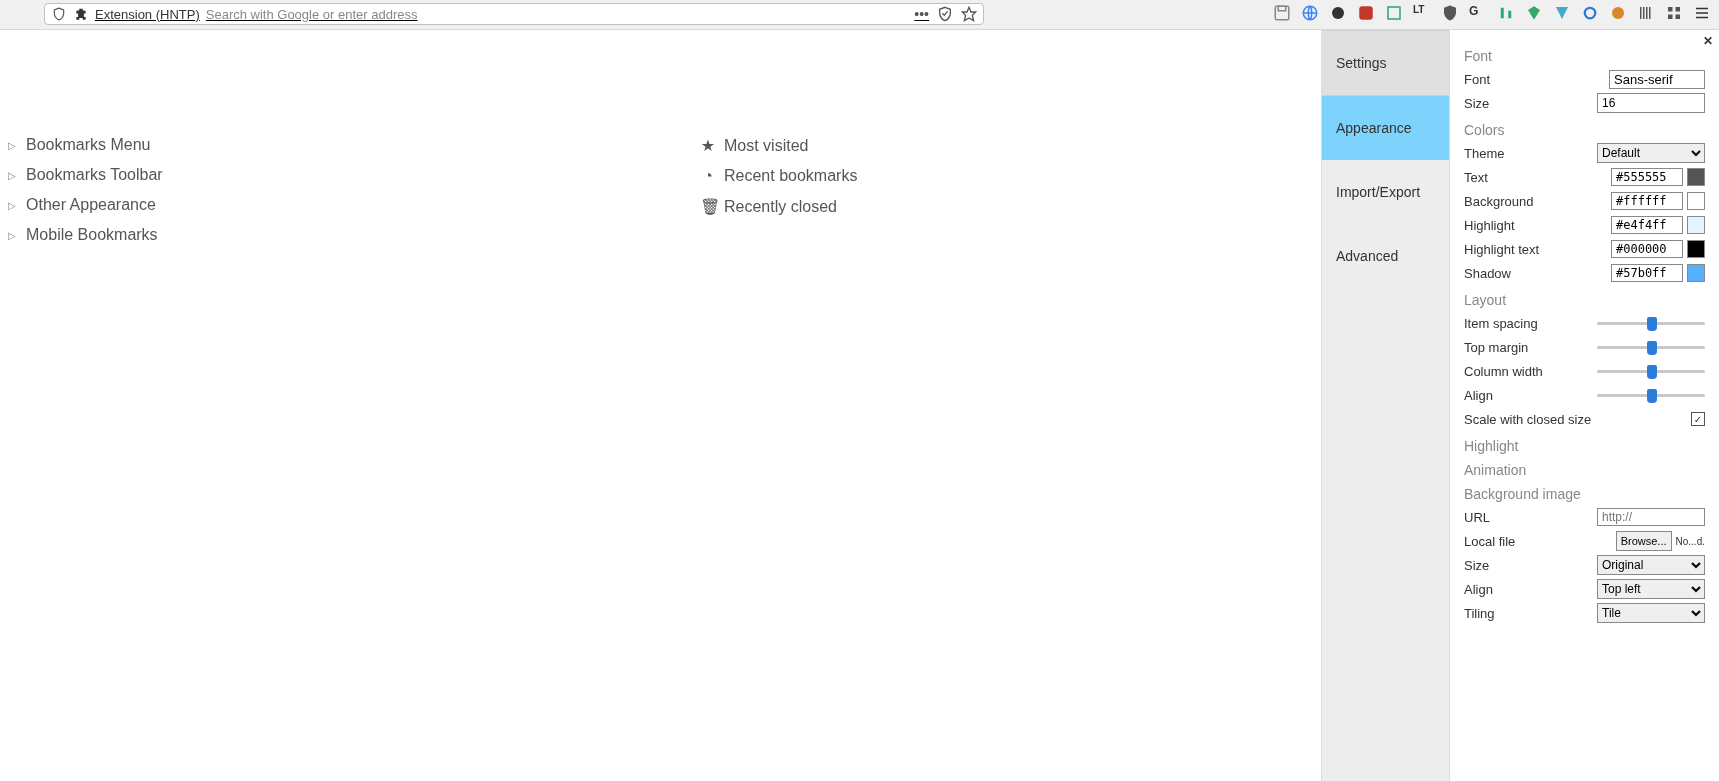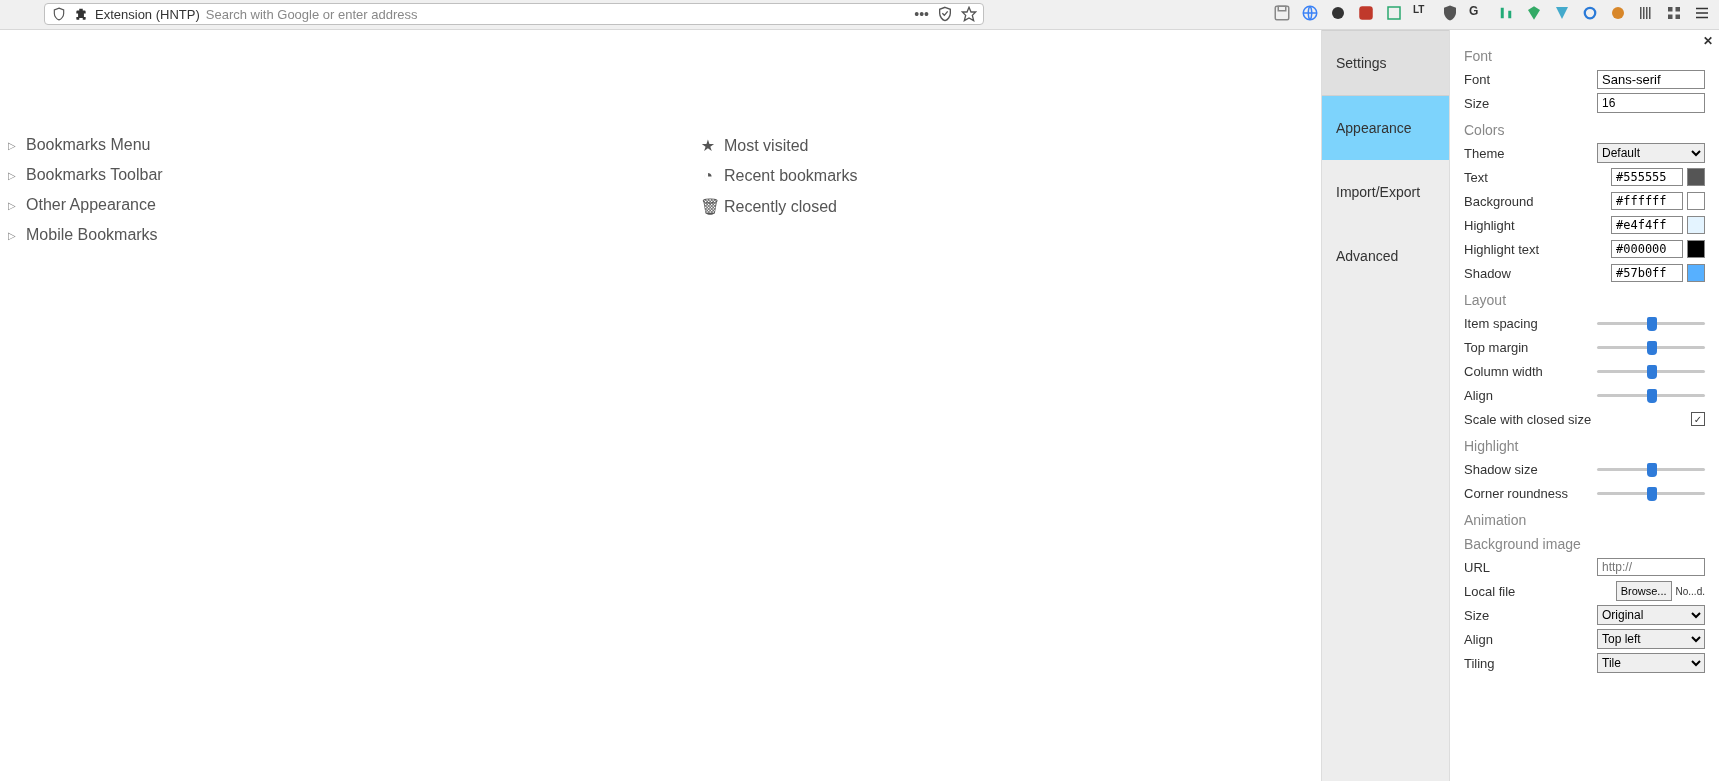--- a/index.html
+++ b/index.html
@@ -1,21 +1,21 @@
 <!DOCTYPE html>
 <html><head>
 <meta charset="utf-8">
 <style>
   * { box-sizing: border-box; }
   html, body { margin:0; padding:0; font-family: sans-serif; background:#ffffff; }
   body { width:1719px; height:781px; overflow:hidden; position:relative; }
 
   
   .top-bar { position:absolute; top:0; left:0; right:0; height:30px; background:#f0f0f0; border-bottom:1px solid #d8d8d8; }
-  .location-bar { position:absolute; left:44px; top:3px; width:940px; height:22px; border:1px solid #c0c0c0; border-radius:4px; background:#fff; display:flex; align-items:center; padding:0 6px; gap:6px; }
+  .location-bar { position:absolute; left:44px; top:3px; width:940px; height:22px; border:1px solid #c0c0c0; border-radius:4px; background:#fff; display:flex; align-items:center; padding:0 6px; gap:6px;text-decoration:underline; }
   .location-bar .icon { width:16px; height:16px; display:inline-flex; align-items:center; justify-content:center; }
   .location-bar .ext-label { font-size:13px; color:#333; }
   .location-bar .search { flex:1; font-size:13px; color:#888; }
   .location-bar .right-icons { display:flex; gap:8px; align-items:center; }
   .toolbar-icons { position:absolute; right:8px; top:4px; display:flex; gap:10px; align-items:center; }
   .tb-icon { width:18px; height:18px; display:inline-block; }
 
   
   .main { position:absolute; top:30px; left:0; width:1160px; bottom:0; background:#fff; }
   .bm-col { position:absolute; top:100px; }
@@ -30,21 +30,21 @@
   .tabs { width:128px; background:#ededed; border-right:1px solid #ddd; }
   .tab { font-size:14px; color:#333; padding:24px 14px; cursor:pointer; }
   .tab.active { background:#e0e0e0; border-top:1px solid #d0d0d0; border-bottom:1px solid #d0d0d0; }
   .tab.selected { background:#7dd3fc; }
   .pane { flex:1; padding:10px 14px 20px 14px; position:relative; overflow:auto; }
   .close-btn { position:absolute; top:4px; right:6px; font-size:12px; font-weight:bold; color:#333; cursor:pointer; }
   .section-title { font-size:14px; color:#888; margin:8px 0 4px 0; }
   .row { display:flex; align-items:center; font-size:13px; color:#333; margin:2px 0; min-height:22px; }
   .row .lbl { flex:1; }
   .row input[type=text], .row input[type=number], .row select { font-size:12px; height:20px; }
-  .font-input { width:108px; border:1px solid #888; padding:1px 4px; font-size:13px; }
+  .font-input { width:96px; border:1px solid #888; padding:1px 4px; font-size:13px; }
   .num-input { width:108px; border:1px solid #888; padding:1px 4px; }
   .color-input { width:72px; font-family:monospace; font-size:12px; border:1px solid #888; padding:1px 4px; }
   .swatch { width:18px; height:18px; border:1px solid #888; margin-left:4px; display:inline-block; }
   .theme-select, .bg-select { width:108px; border:1px solid #888; font-size:12px; height:20px; }
   .slider-track { width:108px; height:3px; background:#c8c8c8; position:relative; border-radius:2px; }
   .slider-thumb { position:absolute; top:-5px; width:10px; height:14px; background:#2f7bd9; border-radius:2px 2px 4px 4px; }
   .checkbox { width:14px; height:14px; border:1px solid #555; display:inline-flex; align-items:center; justify-content:center; font-size:10px; color:#333; background:#fff; }
   .url-input { width:108px; border:1px solid #888; padding:1px 4px; color:#888; font-size:12px; }
   .browse-wrap { display:flex; gap:4px; align-items:center; }
   .browse-btn { font-size:11px; height:20px; padding:0 4px; border:1px solid #888; background:#f0f0f0; cursor:pointer; }
@@ -279,34 +279,20 @@
             <span class="slider-thumb" style="left:50px"></span>
           </span>
         </div>
       </div>
     <div class="row">
       <span class="lbl">Scale with closed size</span>
       <span class="checkbox">✓</span>
     </div>
 
     <div class="section-title">Highlight</div>
-    <div id="highlight-rows">
-        <div class="row">
-          <span class="lbl">Shadow size</span>
-          <span class="slider-track">
-            <span class="slider-thumb" style="left:50px"></span>
-          </span>
-        </div>
-        <div class="row">
-          <span class="lbl">Corner roundness</span>
-          <span class="slider-track">
-            <span class="slider-thumb" style="left:50px"></span>
-          </span>
-        </div>
-      </div>
 
     <div class="section-title">Animation</div>
 
     <div class="section-title">Background image</div>
     <div class="row">
       <span class="lbl">URL</span>
       <input class="url-input" placeholder="http://" style="">
     </div>
     <div class="row">
       <span class="lbl">Local file</span>

